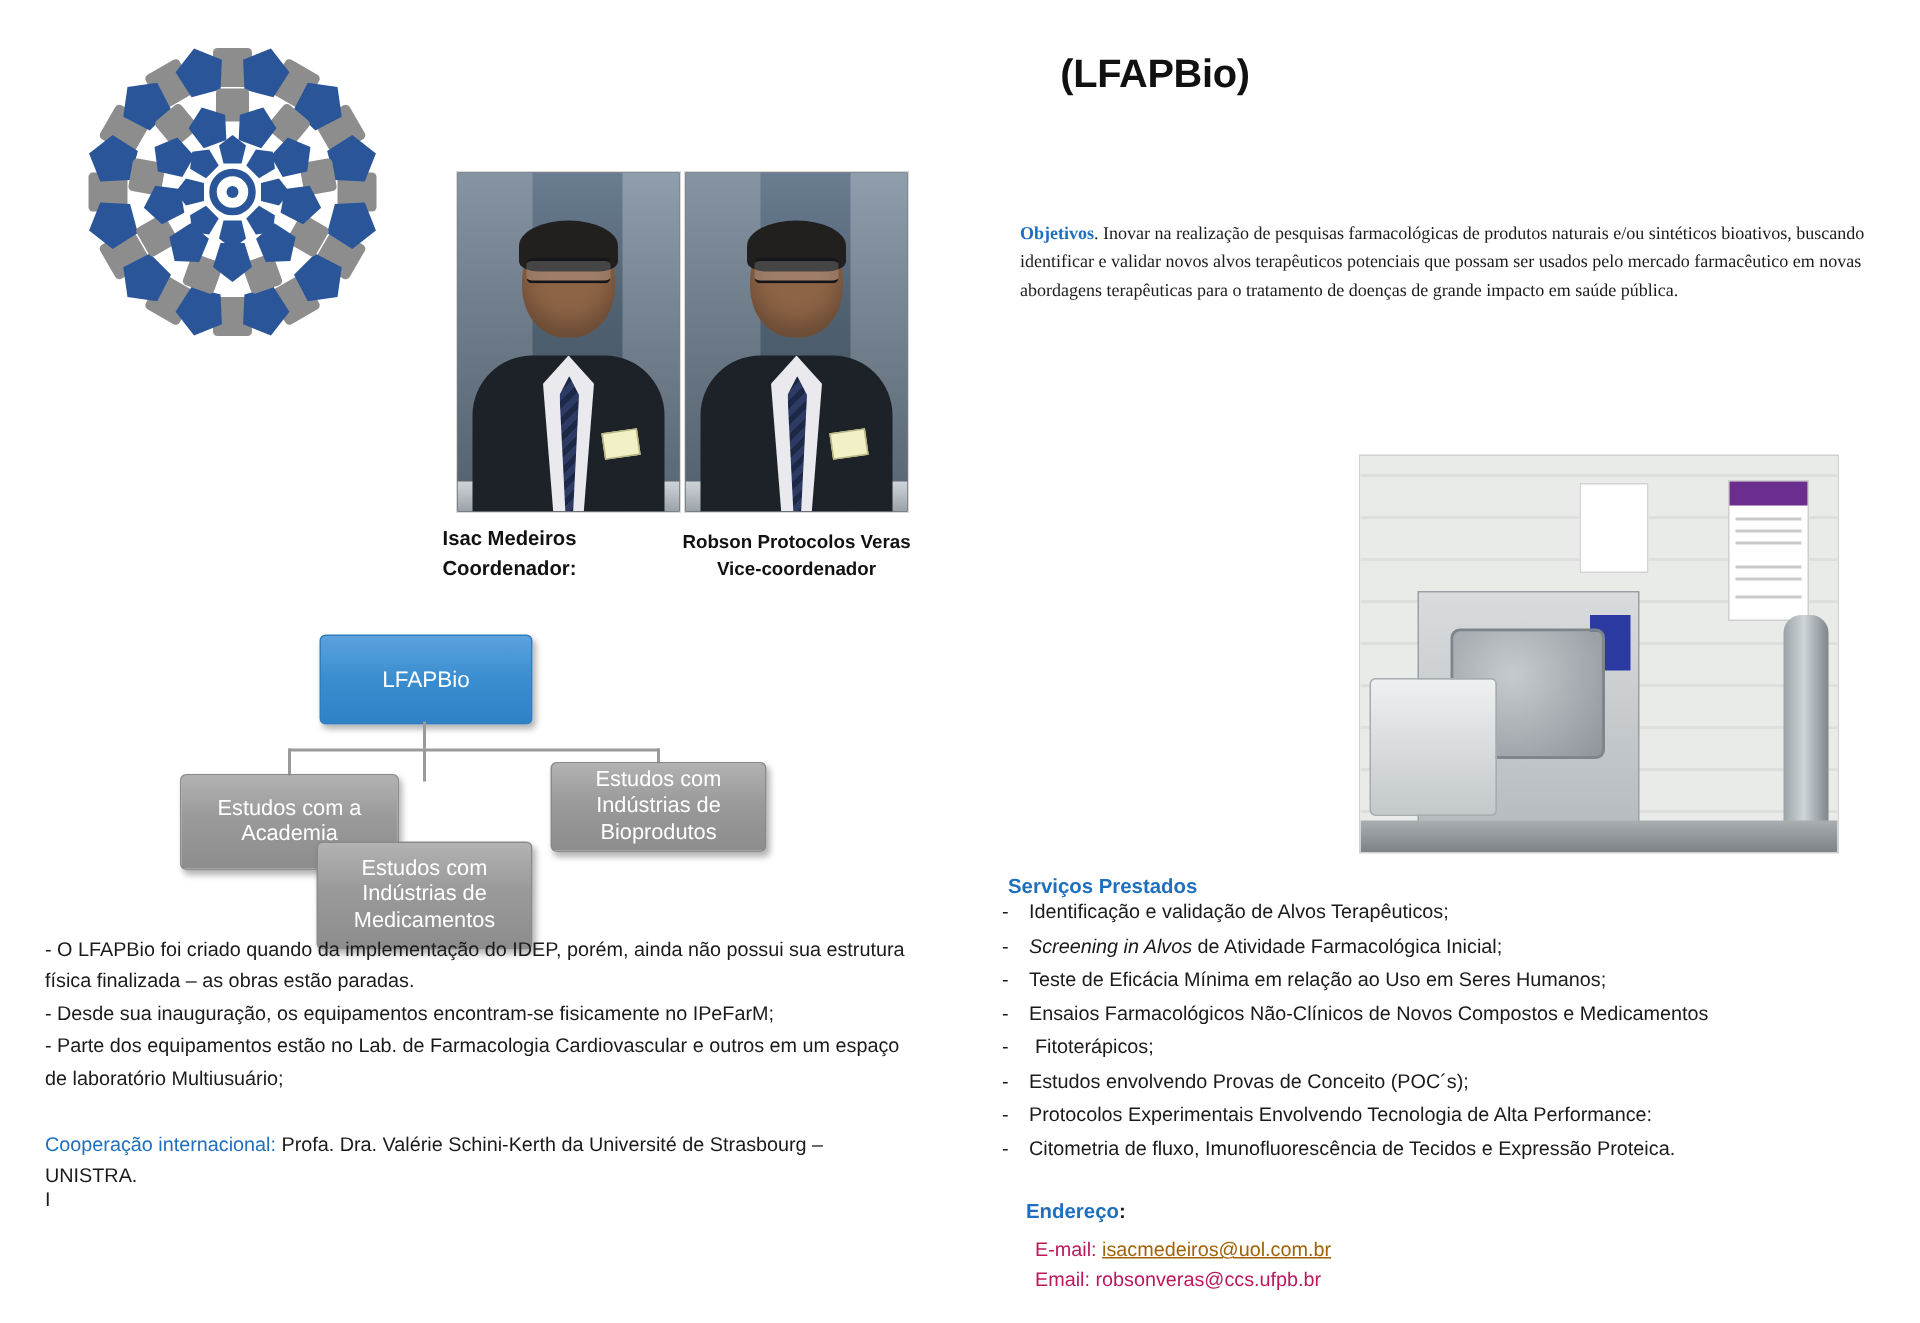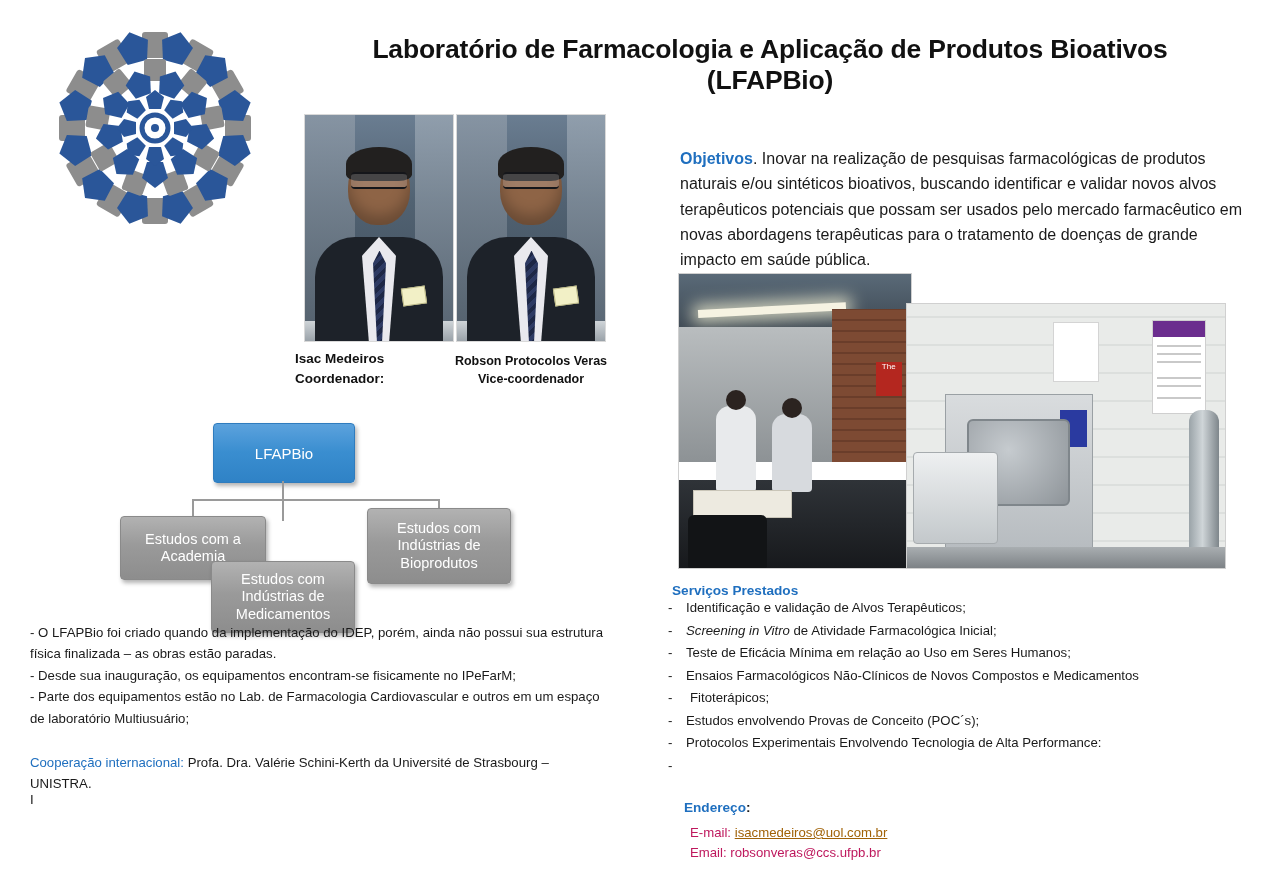--- a/index.html
+++ b/index.html
@@ -152,21 +152,21 @@
     color: #fff;
     display: flex; align-items: center; justify-content: center;
     text-align: center;
     font-size: 14.5px;
     line-height: 1.2;
     padding: 4px 6px;
     box-sizing: border-box;
   }
   #org-academia   { left: 120px; top: 516px; width: 146px; height: 64px; }
   #org-medicament { left: 211px; top: 520px; width: 144px; height: 72px; margin-top: 41px; }
-  #org-bioprod    { left: 367px; top: 508px; width: 144px; height: 76px; }
+  #org-bioprod    { left: 367px; top: 508px; width: 144px; height: 60px; }
   .org-line { position: absolute; background: #9a9a9a; }
 
   
   .left-text {
     position: absolute;
     left: 30px; top: 622px;
     width: 580px;
     font-size: 13.2px;
     line-height: 1.62;
     color: #1a1a1a;
@@ -185,23 +185,24 @@
     left: 30px; top: 792px;
     font-size: 13.2px;
     color: #1a1a1a;
   }
 
   
   .objetivos {
     position: absolute;
     left: 680px; top: 146px;
     width: 570px;
-    font-size: 16px;
+    font-size: 12px;
     line-height: 1.58;
     color: #1a1a1a;
+    font-family: Liberation Serif, serif;
   }
   .objetivos .lbl { color: #1f6fbf; font-weight: bold; }
 
   .lab-photo {
     position: absolute;
     border: 1px solid #d0d0d0;
     overflow: hidden;
   }
   #lab-photo-1 { left: 678px; top: 273px; width: 232px; height: 294px; }
   #lab-photo-2 { left: 906px; top: 303px; width: 318px; height: 264px; }
@@ -528,21 +529,20 @@
           </g>
 
           <circle r="13" fill="none" stroke="#2a5699" stroke-width="5"></circle>
           <circle r="4" fill="#2a5699"></circle>
         </g>
       </g>
     </svg>
   </div>
 
   <div class="title">
-    <div>Laboratório de Farmacologia e Aplicação de Produtos Bioativos</div>
     <div>(LFAPBio)</div>
   </div>
 
   <div class="photo" id="photo-isac">
     <div class="bg"></div>
       <div class="wallL"></div>
       <div class="wallR"></div>
     <div class="desk"></div>
     <div class="body"></div>
       <div class="shirt"></div>
@@ -601,36 +601,20 @@
 
   <div class="coop">
     <span class="lbl">Cooperação internacional:</span><span> Profa. Dra. Valérie Schini-Kerth da Université de Strasbourg – UNISTRA.</span>
   </div>
   <div class="caret">I</div>
 
   <div class="objetivos">
     <span class="lbl">Objetivos</span><span>.  Inovar na realização de pesquisas farmacológicas de  produtos naturais e/ou sintéticos bioativos, buscando identificar e validar novos alvos terapêuticos potenciais que possam ser usados pelo mercado farmacêutico em novas abordagens terapêuticas para o tratamento de doenças de grande impacto em saúde pública.</span>
   </div>
 
-  <div class="lab-photo" id="lab-photo-1">
-    <div class="ceil"></div>
-    <div class="lamp"></div>
-    <div class="wall"></div>
-    <div class="brick"></div>
-    <div class="redsign">The</div>
-    <div class="bench"></div>
-    <div class="person p1">
-        <div class="hd"></div>
-      </div>
-    <div class="person p2">
-        <div class="hd"></div>
-      </div>
-    <div class="tray"></div>
-    <div class="bag"></div>
-  </div>
 
   <div class="lab-photo" id="lab-photo-2">
     <div class="tilewall"></div>
     <div class="poster">
       <div class="ph"></div>
       <div class="ln" style="top:24px"></div>
       <div class="ln" style="top:32px"></div>
       <div class="ln" style="top:40px"></div>
       <div class="ln" style="top:56px"></div>
       <div class="ln" style="top:64px"></div>
@@ -648,21 +632,21 @@
 
   <div class="servicos-title">Serviços Prestados</div>
 
   <div class="servicos-list">
     <div class="row">
       <span class="dash">-</span>
       <span class="txt">Identificação e validação de Alvos Terapêuticos;</span>
     </div>
     <div class="row">
       <span class="dash">-</span>
-      <span class="txt"><i>Screening in Vitro</i><span> de Atividade Farmacológica Inicial;</span></span>
+      <span class="txt"><i>Screening in Alvos</i><span> de Atividade Farmacológica Inicial;</span></span>
     </div>
     <div class="row">
       <span class="dash">-</span>
       <span class="txt">Teste de Eficácia Mínima em relação ao Uso em Seres Humanos;</span>
     </div>
     <div class="row">
       <span class="dash">-</span>
       <span class="txt">Ensaios Farmacológicos Não-Clínicos de Novos Compostos e Medicamentos</span>
     </div>
     <div class="row indent">
@@ -672,20 +656,21 @@
     <div class="row">
       <span class="dash">-</span>
       <span class="txt">Estudos envolvendo Provas de Conceito (POC´s);</span>
     </div>
     <div class="row">
       <span class="dash">-</span>
       <span class="txt"> Protocolos Experimentais Envolvendo Tecnologia de Alta Performance:</span>
     </div>
     <div class="row">
       <span class="dash">-</span>
+      <span class="txt">Citometria de fluxo, Imunofluorescência de Tecidos e Expressão Proteica.</span>
     </div>
   </div>
 
   <div class="endereco">
     <span>Endereço</span><span class="col">:</span>
   </div>
   <div class="emails">
     <div>
       <span class="plain">E-mail:</span>
       <a href="#">isacmedeiros@uol.com.br</a>

